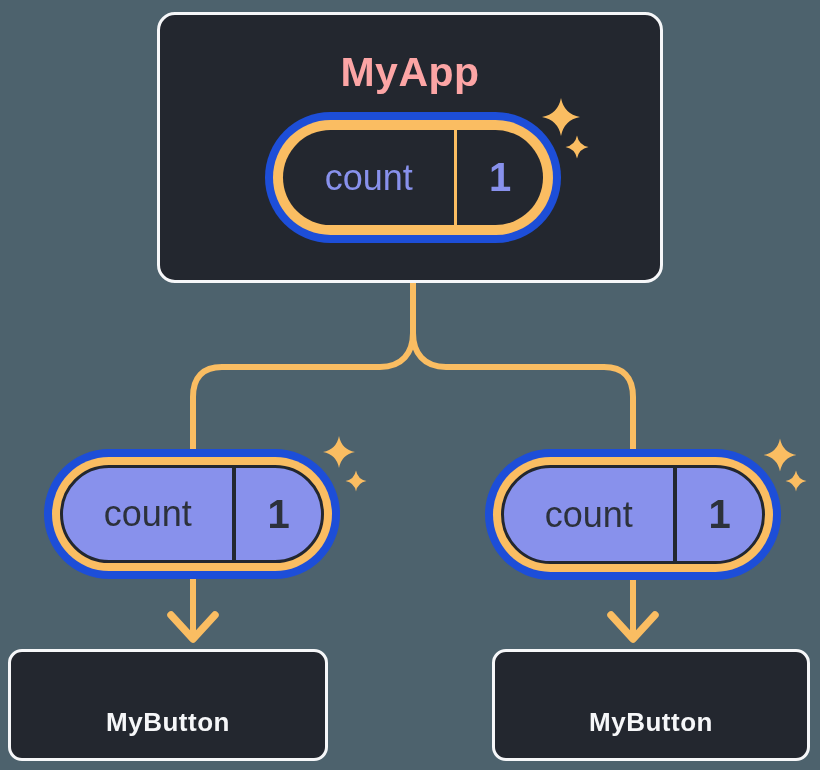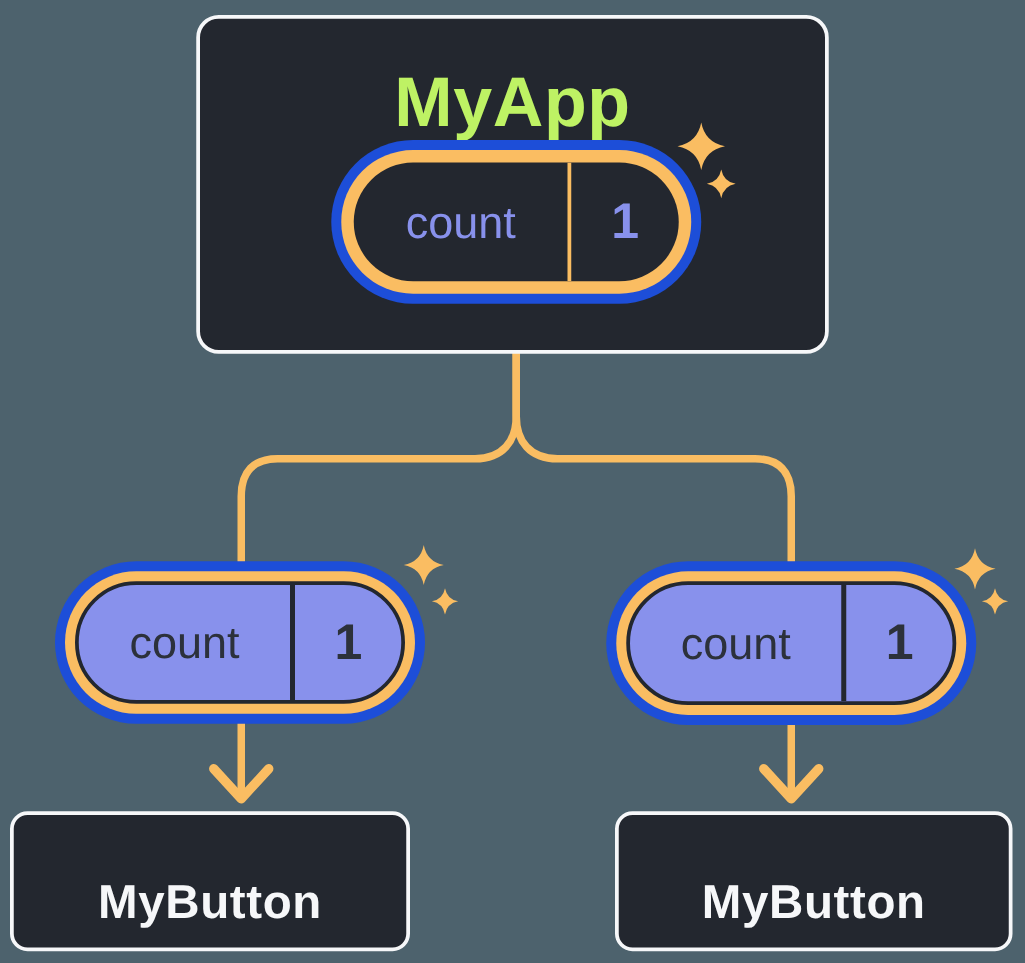--- a/index.html
+++ b/index.html
@@ -22,31 +22,31 @@
     box-sizing:border-box;
     z-index:2;
   }
   .card-root{
     left:157px;top:12px;width:506px;height:271px;
     border-radius:18px;
   }
   .card-root .card-title{
     margin-top:34px;
     text-align:center;
-    font-size:56px;
+    font-size:41px;
     font-weight:600;
-    color:#bef264;
+    color:#fca5a5;
     letter-spacing:.5px;
   }
   .card-child{
     border-radius:14px;
     display:flex;align-items:center;justify-content:center;
   }
   .card-child .card-title{
-    font-size:38px;
+    font-size:26px;
     font-weight:600;
     color:#F6F7F9;
     letter-spacing:.5px;
     margin-top:35px;
   }
   .card-child.left{left:8px;top:649px;width:320px;height:112px;}
   .card-child.right{left:492px;top:649px;width:318px;height:112px;}
 
   .pill{
     position:absolute;

